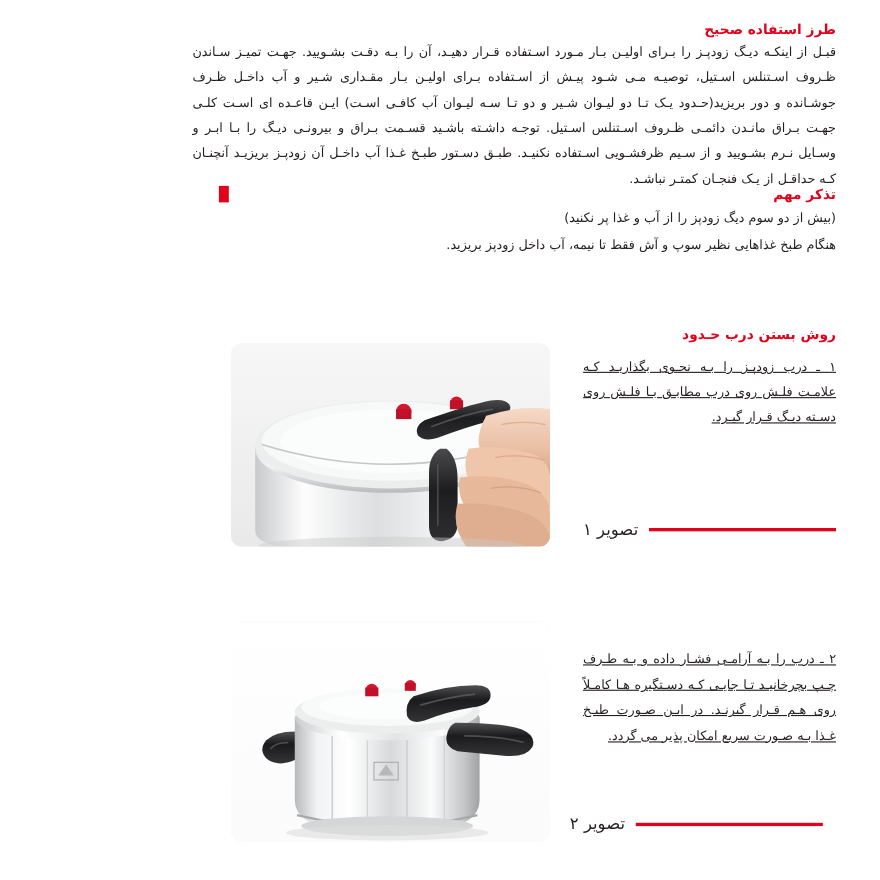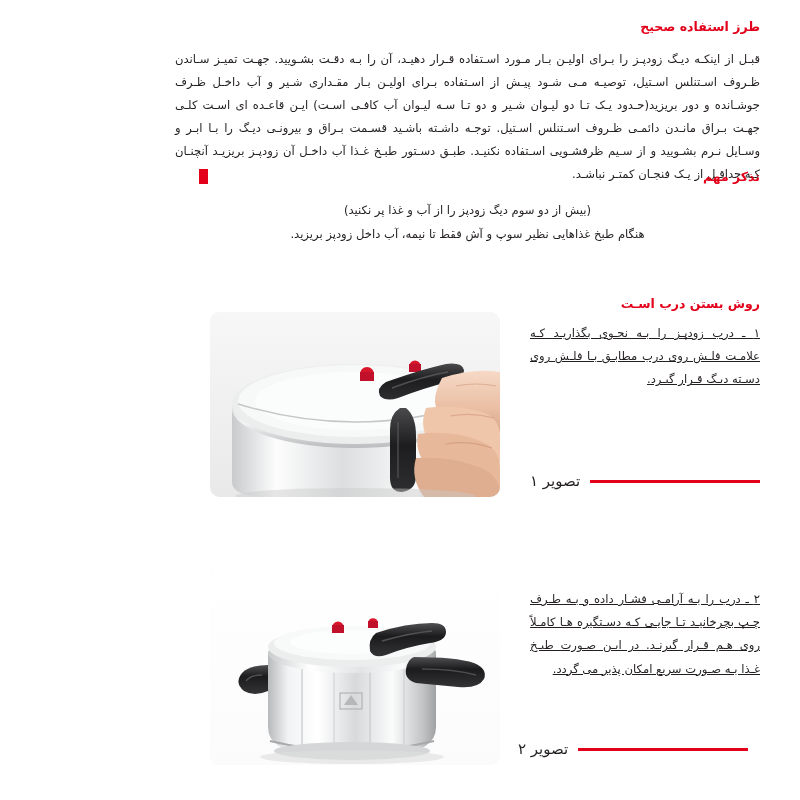--- a/index.html
+++ b/index.html
@@ -39,21 +39,21 @@
     margin-left: 12px;
   }
 
   
   #block-usage {
     position: absolute;
     top: 18px;
     right: 40px;
     width: 585px;
   }
-  #block-usage .section-title { margin-bottom: 12px; }
+  #block-usage .section-title { margin-bottom: 0; }
   #usage-paragraph { width: 585px; }
 
   
   #block-note {
     position: absolute;
     top: 168px;
     right: 40px;
     width: 585px;
   }
   .note-title-row {
@@ -64,24 +64,23 @@
     gap: 8px;
     padding-left: 24px;
   }
   .note-bar {
     width: 9px;
     height: 15px;
     background: #e2001a;
     display: inline-block;
   }
   #block-note .note-body {
-    margin-top: 12px;
     font-size: 11.6px;
     line-height: 2.1;
-    text-align: center;
+    text-align: right;
     color: #231f20;
   }
   #block-note .note-body div { white-space: nowrap; }
 
   
   #block-close-title {
     position: absolute;
     top: 295px;
     right: 40px;
     width: 585px;
@@ -155,21 +154,21 @@
       <span class="note-bar"></span>
       <span class="section-title">تذکر مهم</span>
     </div>
     <div class="note-body">
       <div>(بیش از دو سوم دیگ زودپز را از آب و غذا پر نکنید)</div>
       <div>هنگام طبخ غذاهایی نظیر سوپ و آش فقط تا نیمه، آب داخل زودپز بریزید.</div>
     </div>
   </div>
 
   <div id="block-close-title">
-    <div class="section-title">روش بستن درب اسـت</div>
+    <div class="section-title">روش بستن درب حـدود</div>
   </div>
 
   <div id="step1-text" class="step step-text">۱ ـ درب زودپـز را بـه نحـوی بگذاریـد کـه علامـت فلـش روی درب مطابـق بـا فلـش روی دسـته دیـگ قـرار گیـرد.</div>
 
   <div id="photo1" class="photo">
     <svg width="290" height="185" viewBox="0 0 290 185" xmlns="http://www.w3.org/2000/svg" aria-hidden="true">
       <defs>
         <linearGradient id="bg1" x1="0" y1="0" x2="0" y2="1">
           <stop offset="0%" stop-color="#f7f7f7"></stop>
           <stop offset="100%" stop-color="#e9e9e9"></stop>

